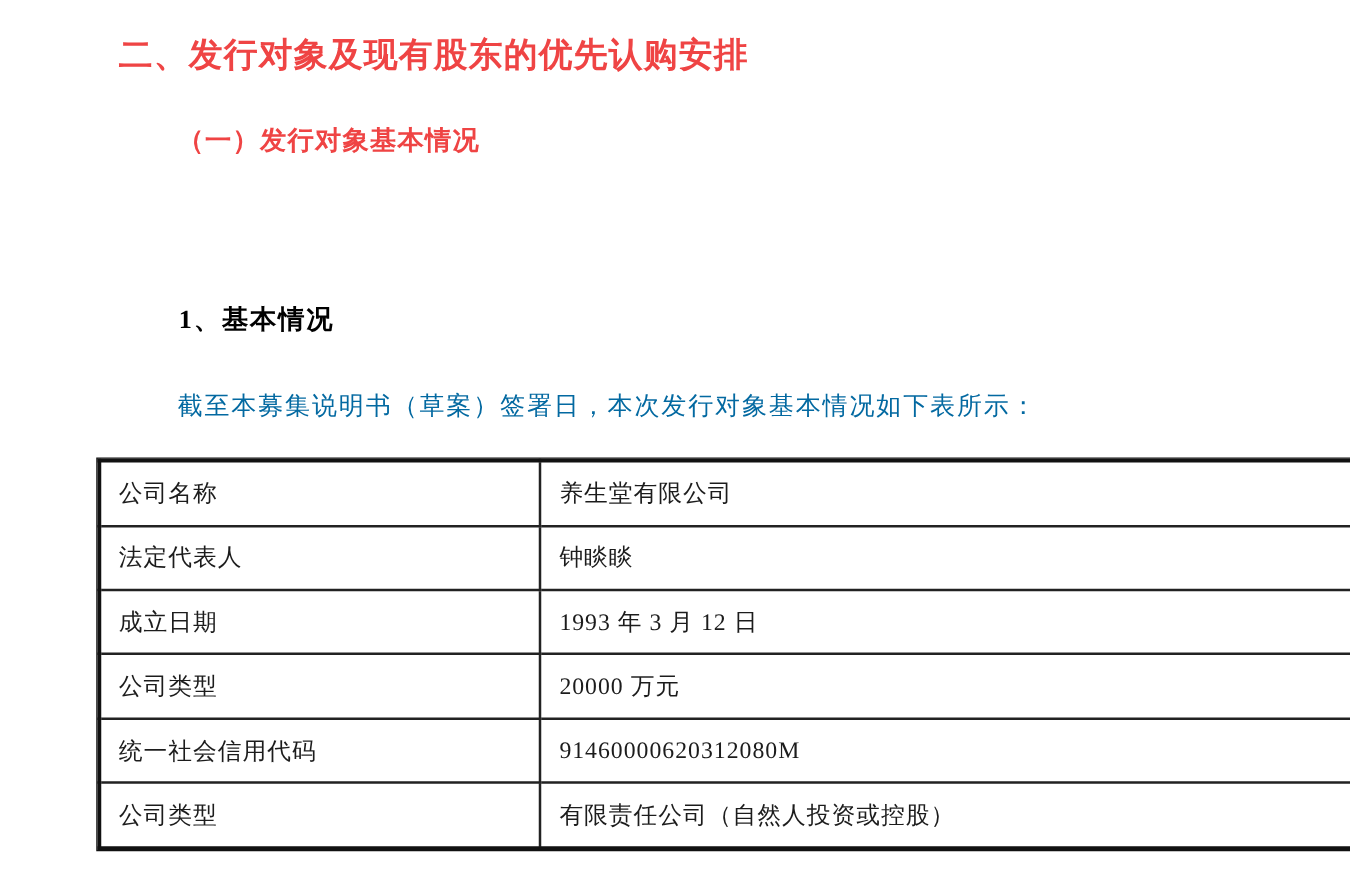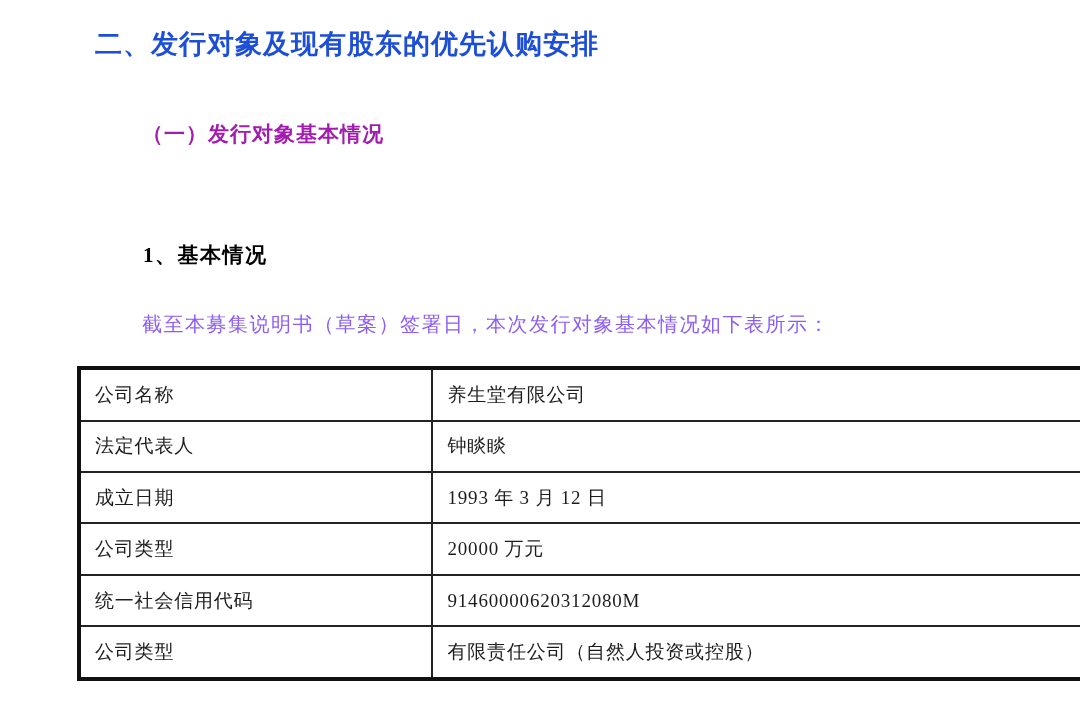--- a/index.html
+++ b/index.html
@@ -9,48 +9,48 @@
     font-family: "Liberation Serif", serif;
     color: #1c1c1c;
     overflow: hidden;
   }
   .page { position: relative; width: 1080px; height: 711px; background: #ffffff; }
 
   .h1 {
     position: absolute; left: 95px; top: 26px;
     font-family: "Liberation Sans", sans-serif;
     font-weight: 700; font-size: 27px; letter-spacing: 1px;
-    color: #1d4ed8;
+    color: #ef4444;
   }
   .h2 {
-    position: absolute; left: 142px; top: 120px;
+    position: absolute; left: 142px; top: 98px;
     font-family: "Liberation Sans", sans-serif;
     font-weight: 700; font-size: 21px; letter-spacing: 1px;
-    color: #a21caf;
+    color: #ef4444;
   }
   .para1 {
     position: absolute; left: 142px; top: 171px;
     font-size: 20px; letter-spacing: 1.5px; color: #222;
     white-space: nowrap;
   }
   .company-link {
     text-decoration: underline;
     text-decoration-color: #4a4a4a;
     text-underline-offset: 3px;
     border-bottom: 3px solid #29b4c4;
     padding-bottom: 1px;
   }
   .h3 {
     position: absolute; left: 143px; top: 241px;
     font-weight: 700; font-size: 21px; letter-spacing: 1.5px;
     color: #000000;
   }
   .para2 {
     position: absolute; left: 142px; top: 311px;
-    font-size: 20px; letter-spacing: 1.5px; color: #8b5cf6;
+    font-size: 20px; letter-spacing: 1.5px; color: #0369a1;
     white-space: nowrap;
   }
 
   .info-table {
     position: absolute; left: 78px; top: 367px;
     width: 1058px; height: 313px;
     border-collapse: collapse;
     table-layout: fixed;
     font-size: 19px;
     color: #1c1c1c;

